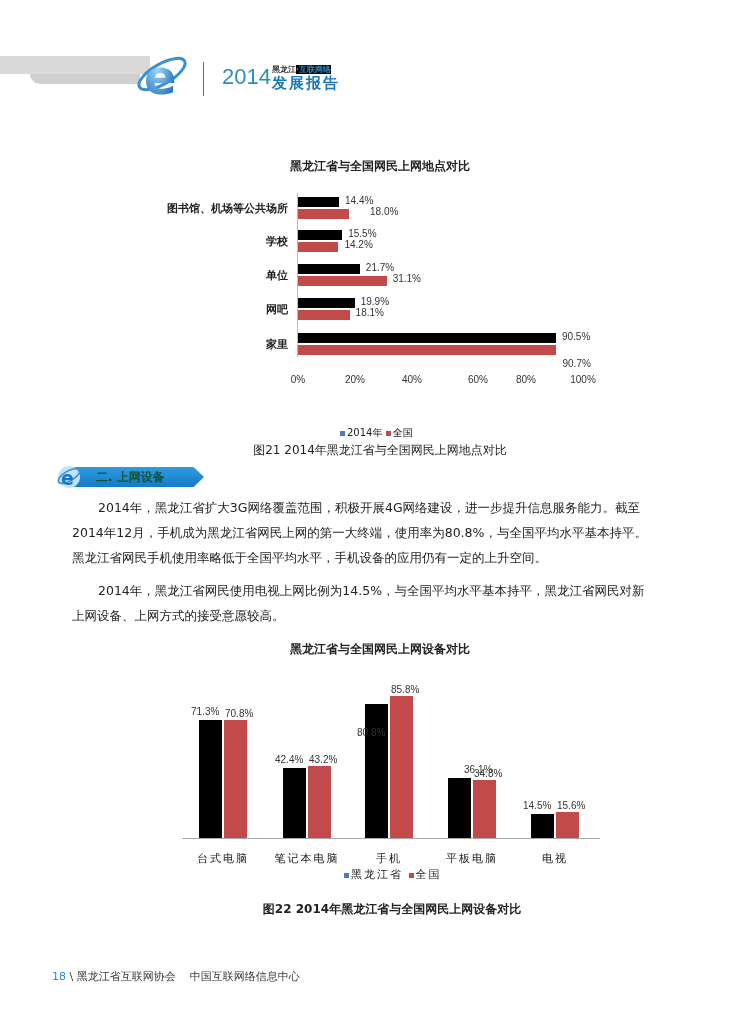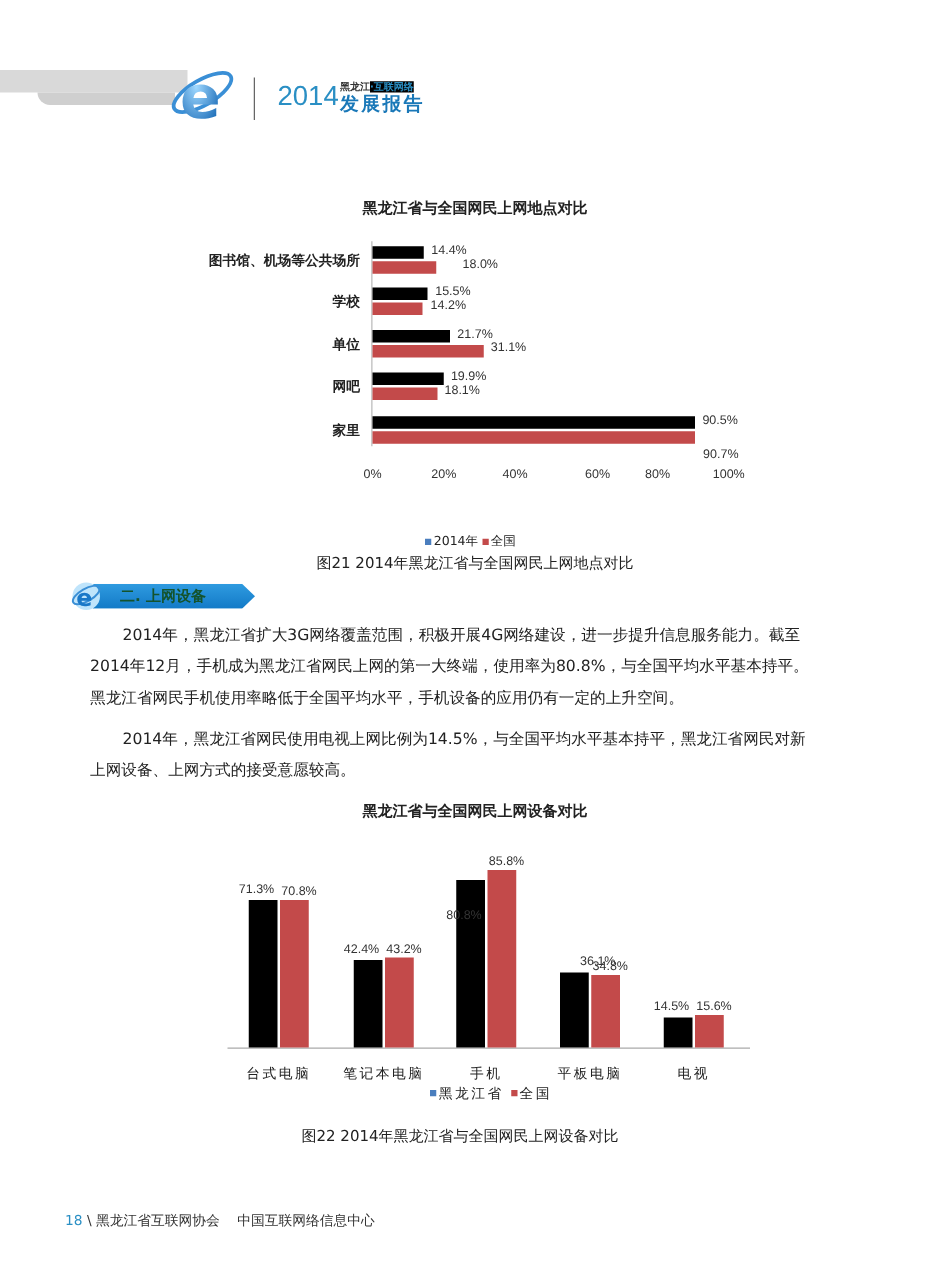--- a/index.html
+++ b/index.html
@@ -146,21 +146,21 @@
     <div class="abs vval" style="left:440px; top:764.074px;margin-left:24px;">36.1%</div>
     <div class="abs vval" style="left:474px; top:768.232px;">34.8%</div>
     <div class="abs vcat" style="left:427px; top:851px;">平板电脑</div>
     <div class="abs vbar blue" style="left:531px; top:813.93px; height:24.07px;"></div>
     <div class="abs vbar red" style="left:556px; top:812.104px; height:25.895999999999997px;"></div>
     <div class="abs vval" style="left:523px; top:799.93px;">14.5%</div>
     <div class="abs vval" style="left:557px; top:800.104px;">15.6%</div>
     <div class="abs vcat" style="left:510px; top:851px;">电视</div>
     <div class="abs legend" style="left:344px; top:867px; font-size:11px; letter-spacing:2px;"><span class="lg-sw" style="background:#4a7ebe"></span><span>黑龙江省</span> <span class="lg-sw" style="background:#c34a4a"></span><span>全国</span></div>
   </div>
-<div class="abs" style="left:88px; top:901px; width:560px;">
+<div class="abs" style="left:112px; top:901px; width:560px;font-weight:bold;">
   <div class="caption">图22 2014年黑龙江省与全国网民上网设备对比</div>
 </div>
 
 <div class="abs footer">
   <span class="pg">18</span>
   <span>\</span>
   <span>黑龙江省互联网协会</span>
   &nbsp;&nbsp;
   <span>中国互联网络信息中心</span>
 </div>

